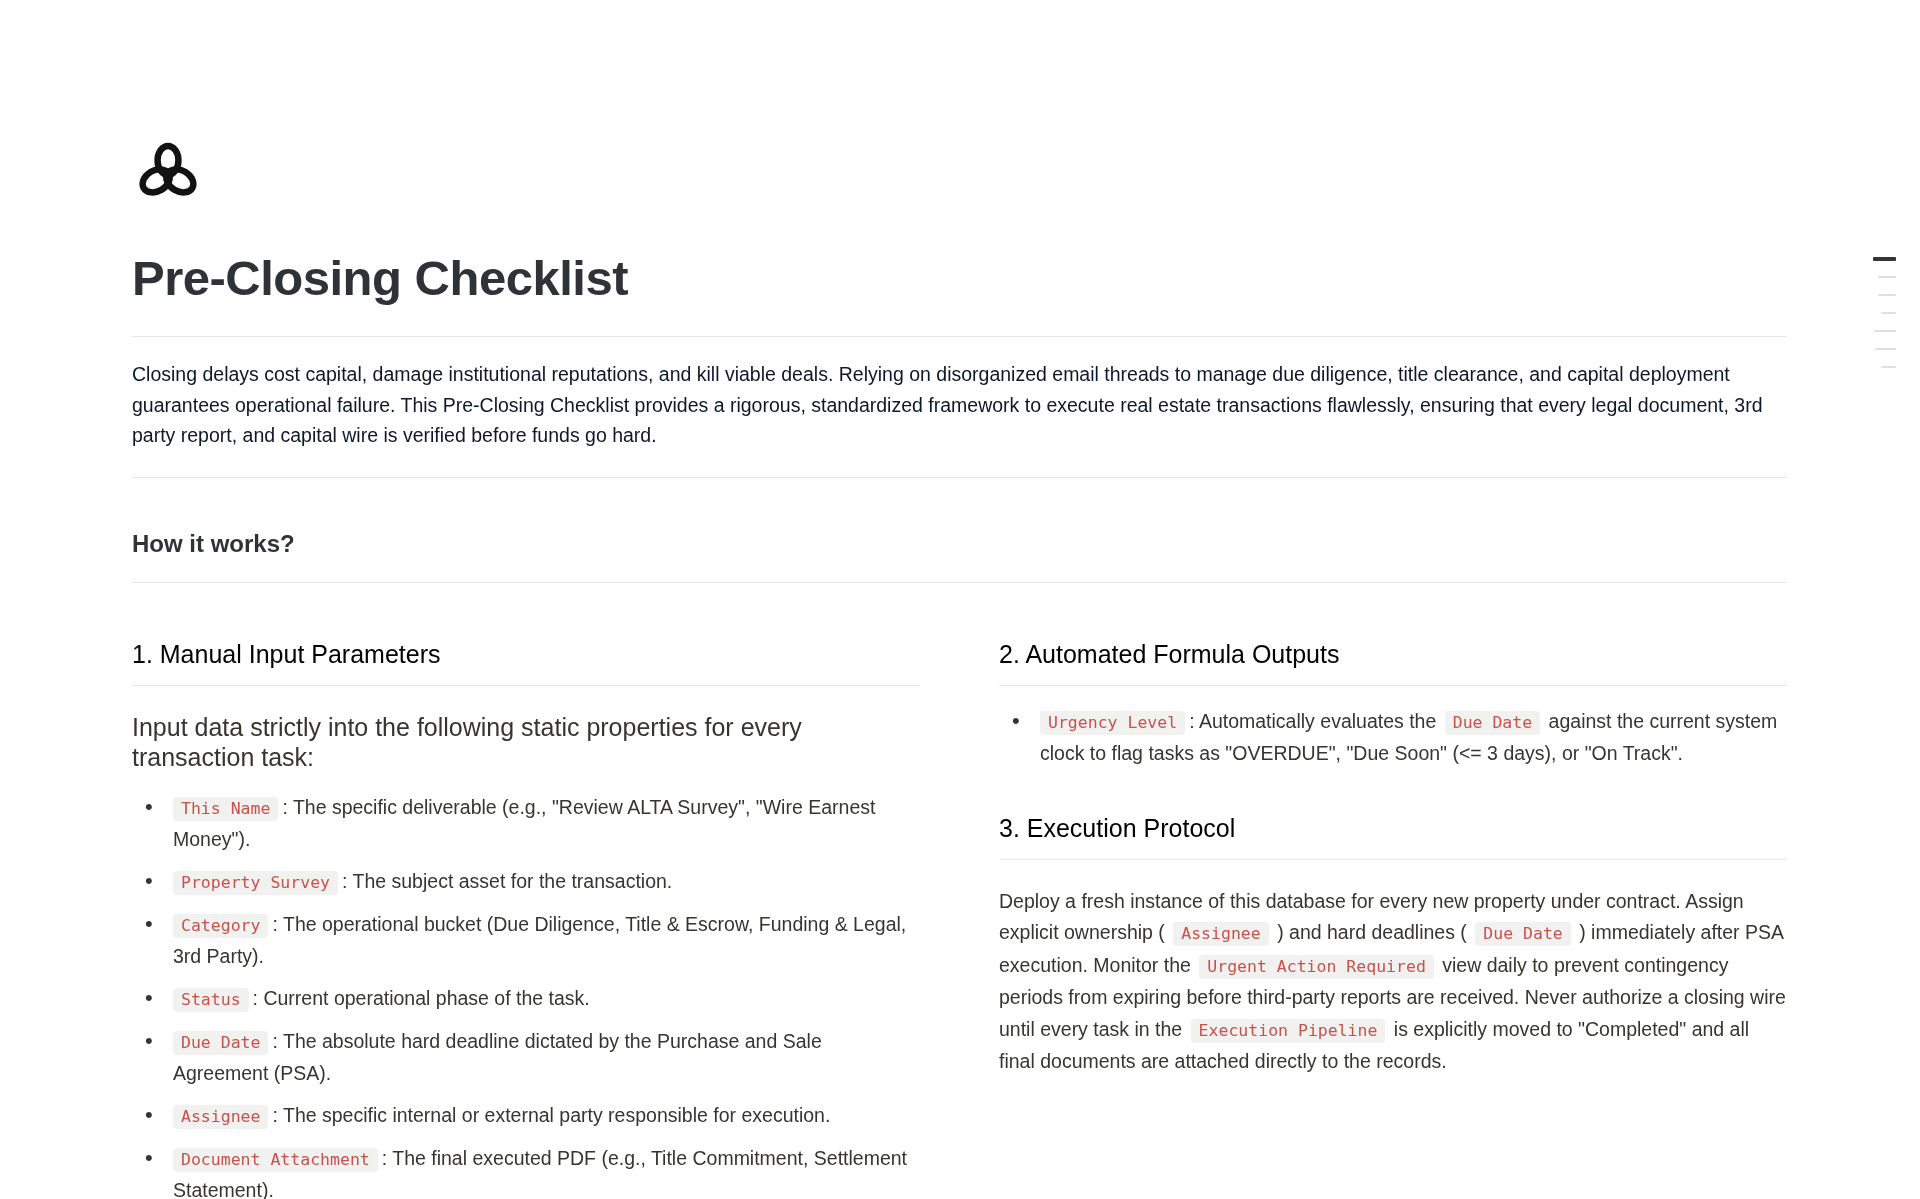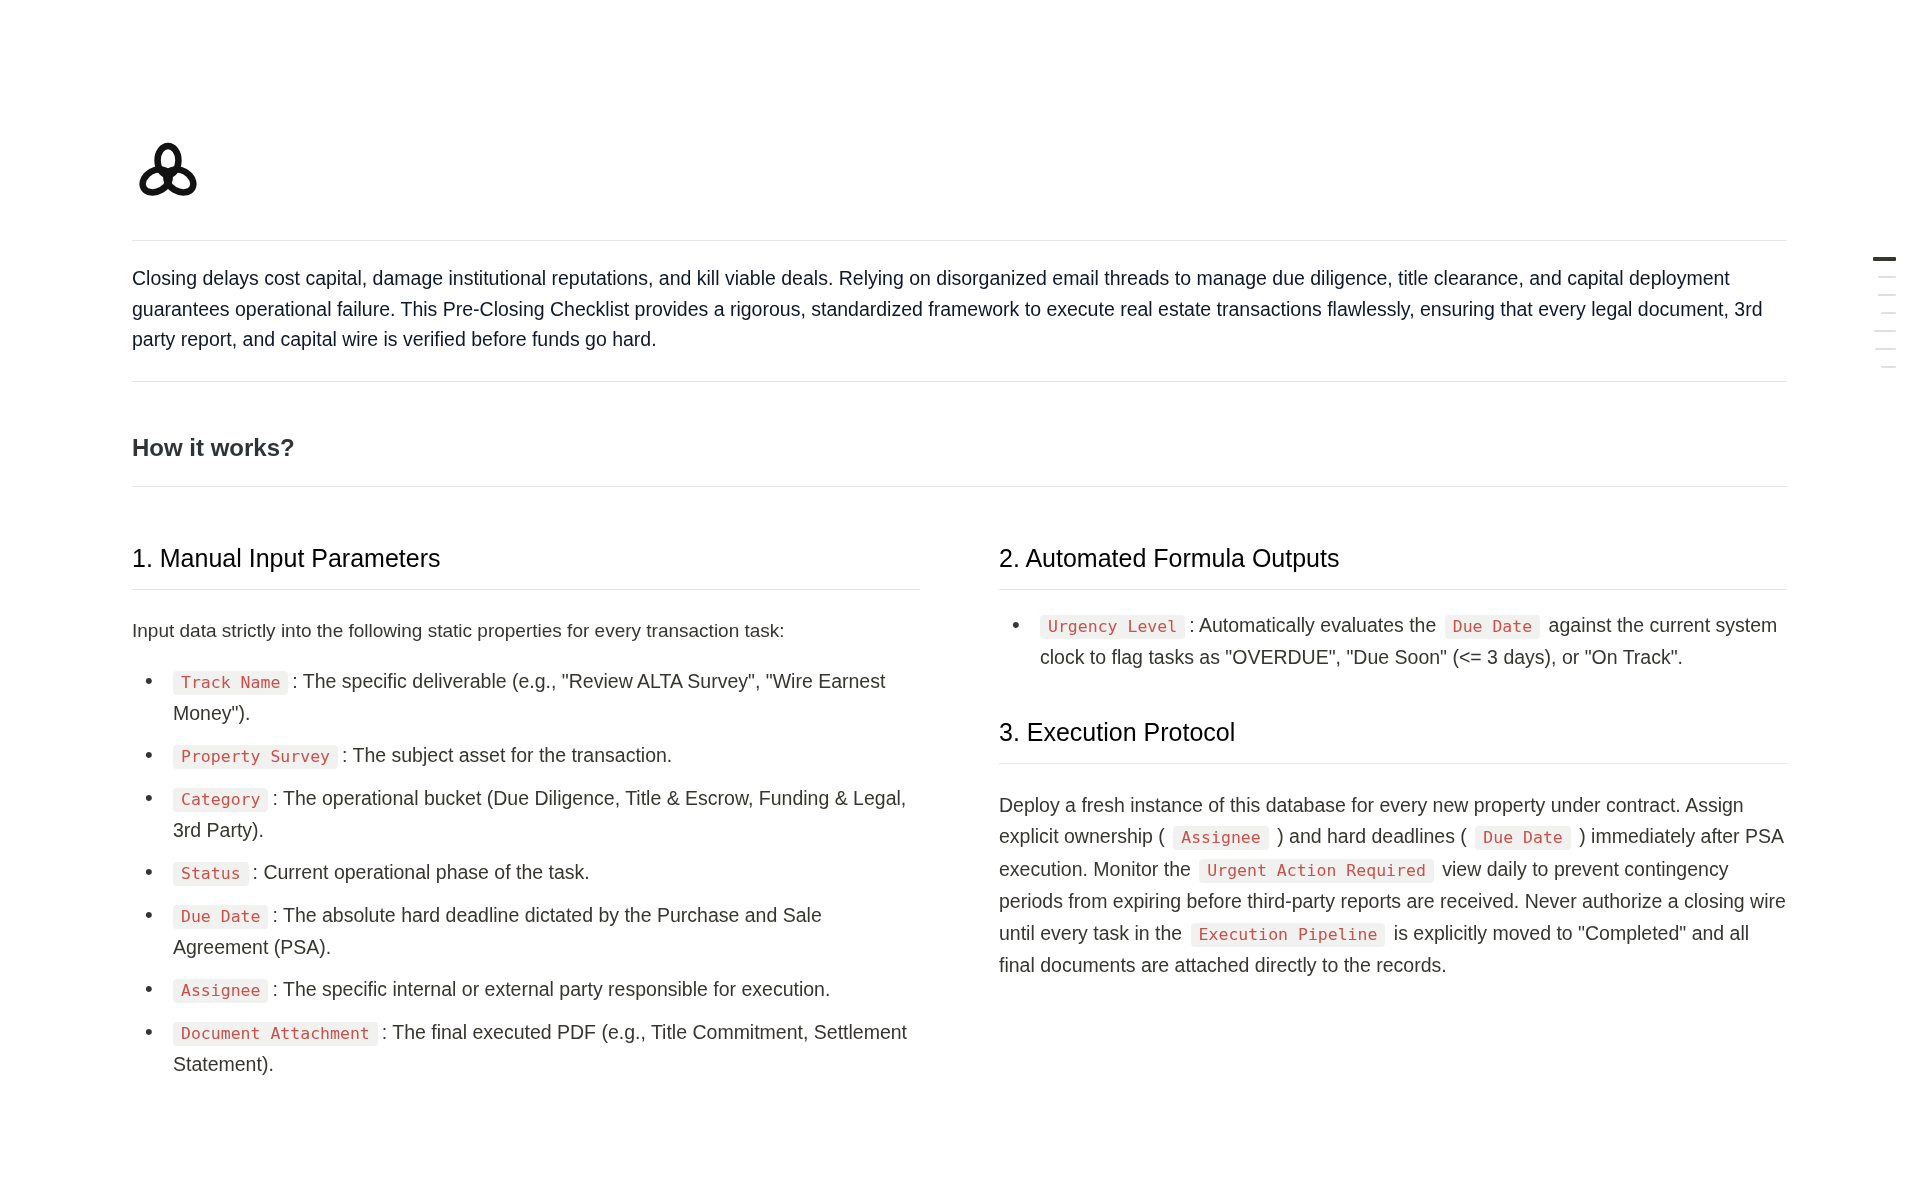--- a/index.html
+++ b/index.html
@@ -52,21 +52,21 @@
   .col { width: 788px; flex: 0 0 788px; }
   .h3 {
     font-size: 25px;
     font-weight: 400;
     color: #000000;
     line-height: 30px;
   }
   .divider.after-h3 { margin-top: 16px; }
   .lead {
     margin-top: 26px;
-    font-size: 19px;
+    font-size: 25px;
     line-height: 30px;
   }
   ul.props {
     margin-top: 20px;
     list-style: none;
   }
   ul.props li {
     position: relative;
     padding-left: 41px;
     margin-bottom: 11px;
@@ -123,39 +123,40 @@
 <body>
 
 <div class="page">
 
   <svg class="page-icon" viewBox="0 0 100 100" fill="none" stroke="#121212" stroke-width="9">
     <ellipse cx="50" cy="31" rx="14.5" ry="20"></ellipse>
     <ellipse cx="50" cy="31" rx="14.5" ry="20" transform="rotate(120 50 50)"></ellipse>
     <ellipse cx="50" cy="31" rx="14.5" ry="20" transform="rotate(240 50 50)"></ellipse>
   </svg>
 
+  <h1 class="page-title">Pre-Closing Checklist</h1>
 
   <hr class="divider after-title">
 
   <p class="intro">Closing delays cost capital, damage institutional reputations, and kill viable deals. Relying on disorganized email threads to manage due diligence, title clearance, and capital deployment guarantees operational failure. This Pre-Closing Checklist provides a rigorous, standardized framework to execute real estate transactions flawlessly, ensuring that every legal document, 3rd party report, and capital wire is verified before funds go hard.</p>
 
   <hr class="divider after-intro">
 
   <h2 class="h2">How it works?</h2>
 
   <hr class="divider after-h2">
 
   <div class="columns">
 
     <div class="col">
       <h3 class="h3">1. Manual Input Parameters</h3>
       <hr class="divider after-h3">
       <p class="lead">Input data strictly into the following static properties for every transaction task:</p>
       <ul class="props">
-        <li><span class="bullet-dot">•</span><span class="code">Track Name</span><span>: The specific deliverable (e.g., "Review ALTA Survey", "Wire Earnest Money").</span></li>
+        <li><span class="bullet-dot">•</span><span class="code">This Name</span><span>: The specific deliverable (e.g., "Review ALTA Survey", "Wire Earnest Money").</span></li>
         <li><span class="bullet-dot">•</span><span class="code">Property Survey</span><span>: The subject asset for the transaction.</span></li>
         <li><span class="bullet-dot">•</span><span class="code">Category</span><span>: The operational bucket (Due Diligence, Title &amp; Escrow, Funding &amp; Legal, 3rd Party).</span></li>
         <li><span class="bullet-dot">•</span><span class="code">Status</span><span>: Current operational phase of the task.</span></li>
         <li><span class="bullet-dot">•</span><span class="code">Due Date</span><span>: The absolute hard deadline dictated by the Purchase and Sale Agreement (PSA).</span></li>
         <li><span class="bullet-dot">•</span><span class="code">Assignee</span><span>: The specific internal or external party responsible for execution.</span></li>
         <li><span class="bullet-dot">•</span><span class="code">Document Attachment</span><span>: The final executed PDF (e.g., Title Commitment, Settlement Statement).</span></li>
       </ul>
     </div>
 
     <div class="col">

